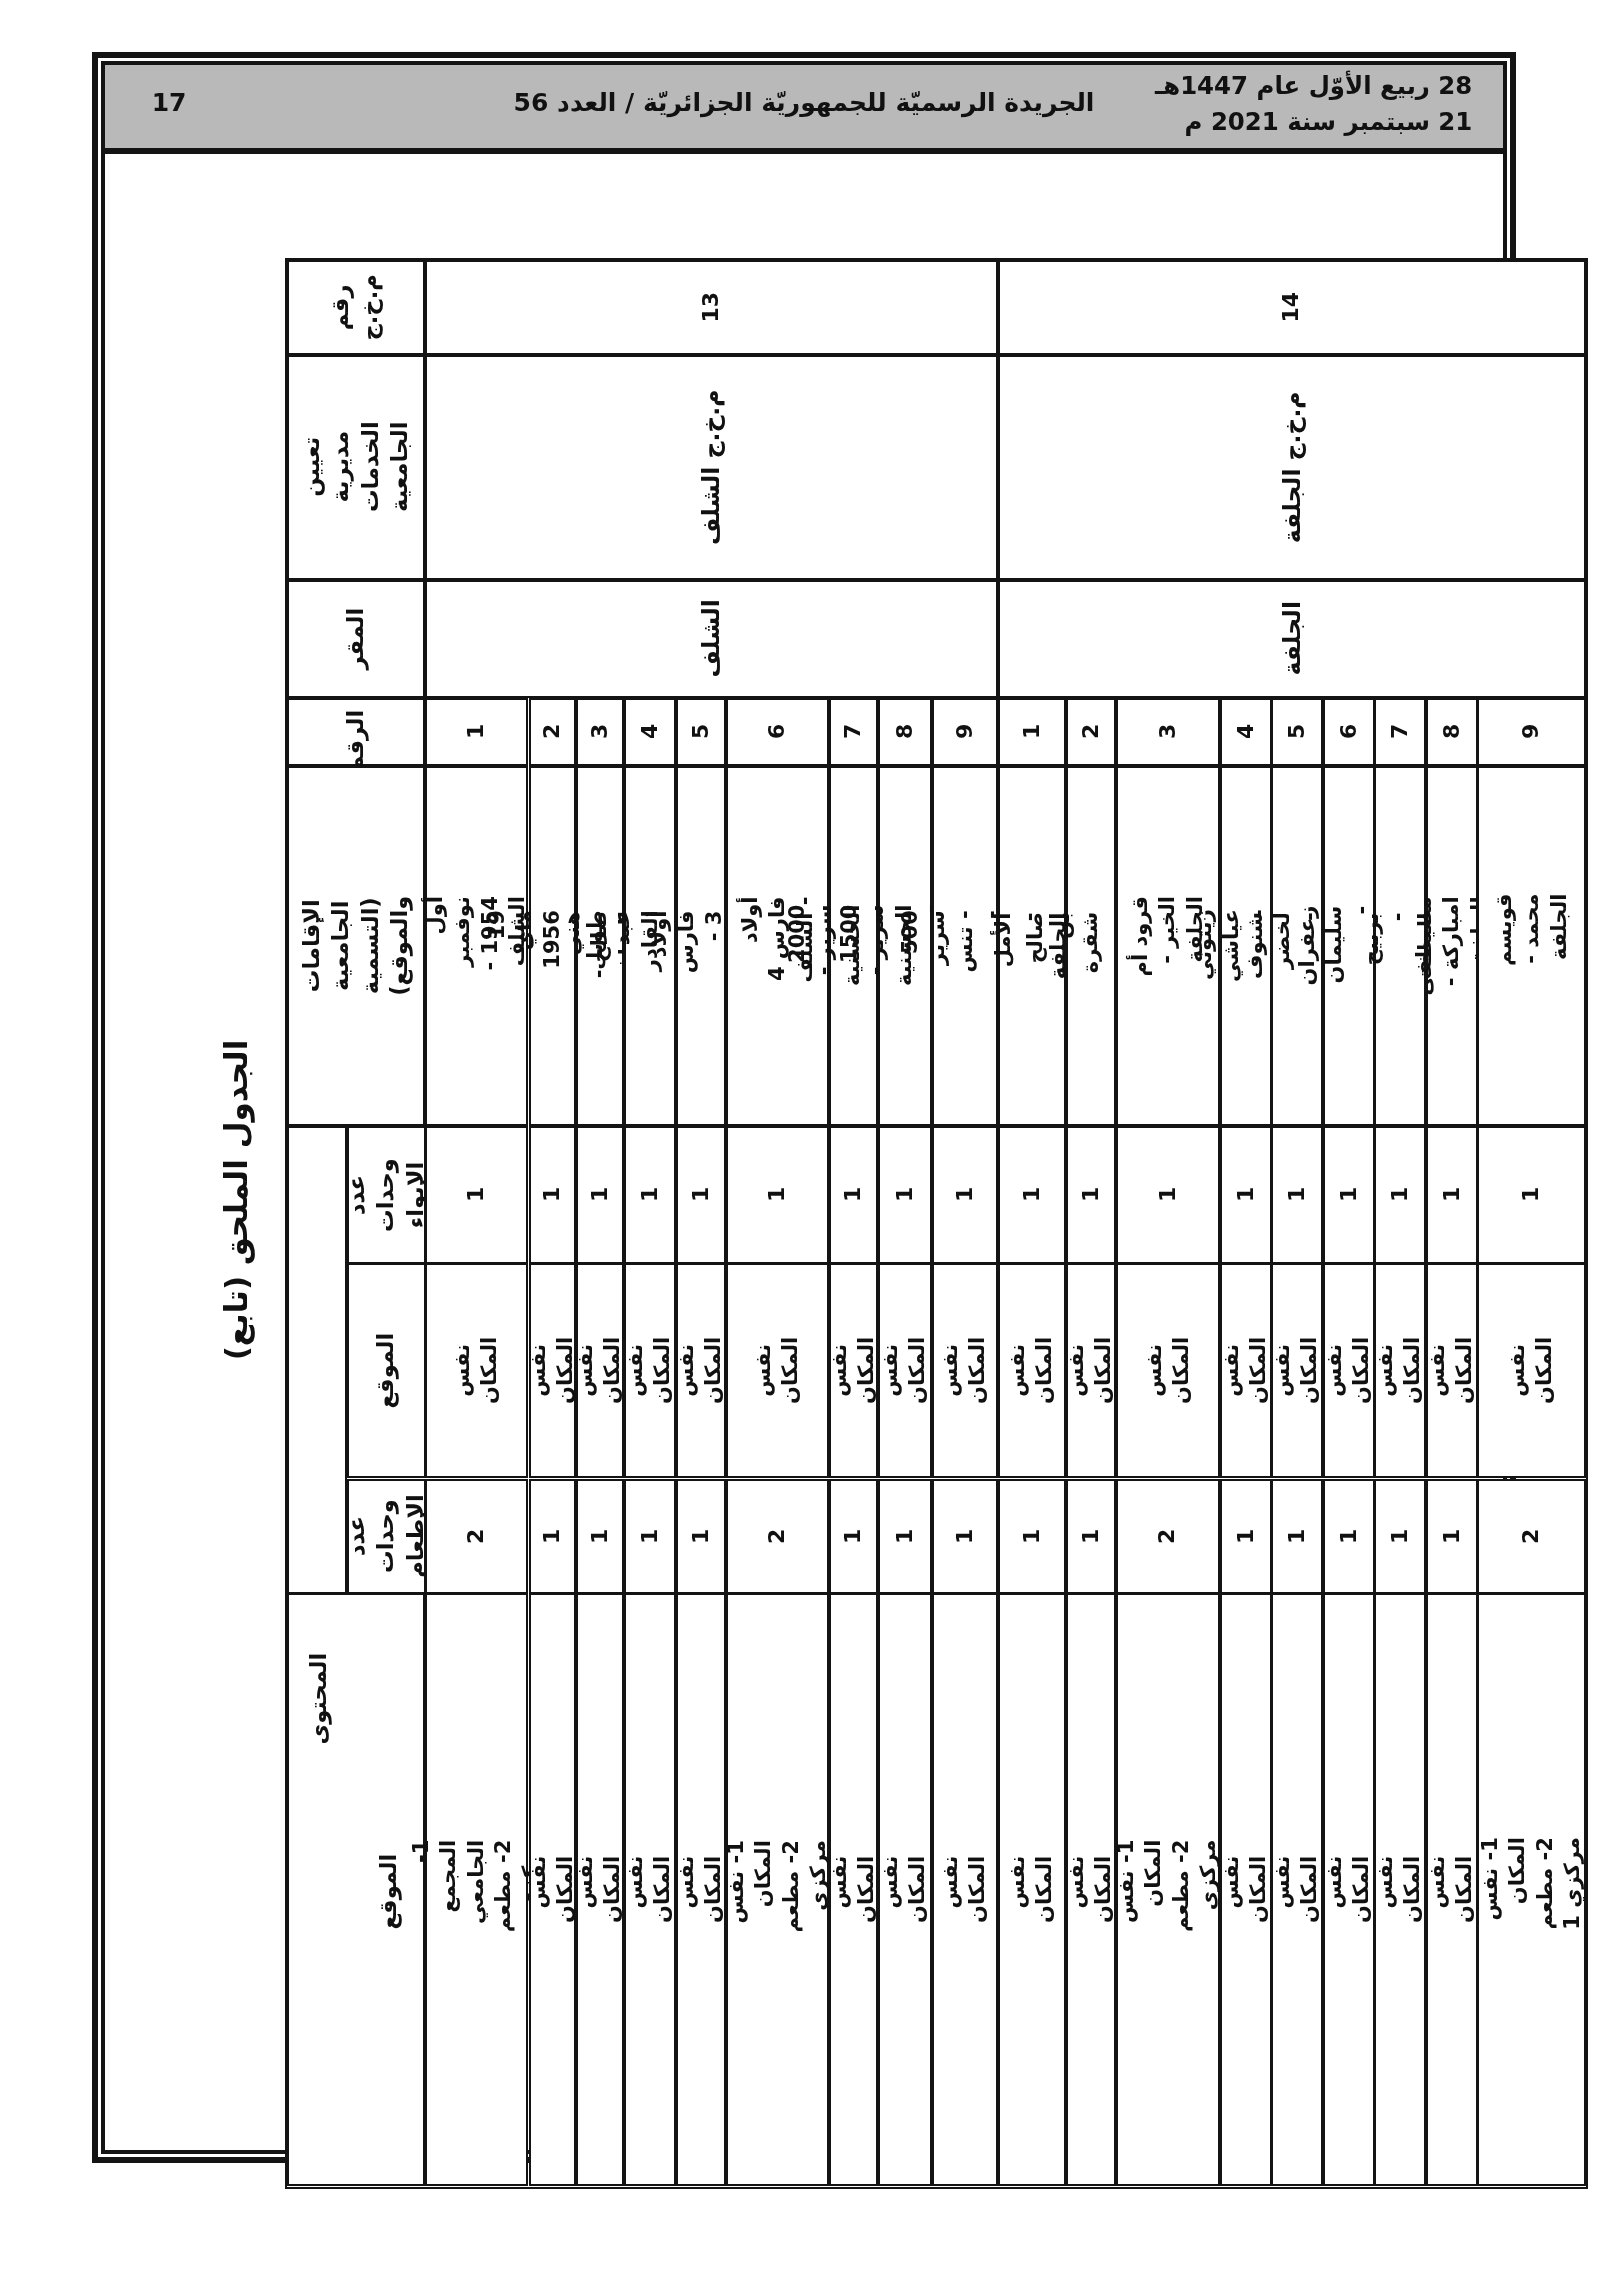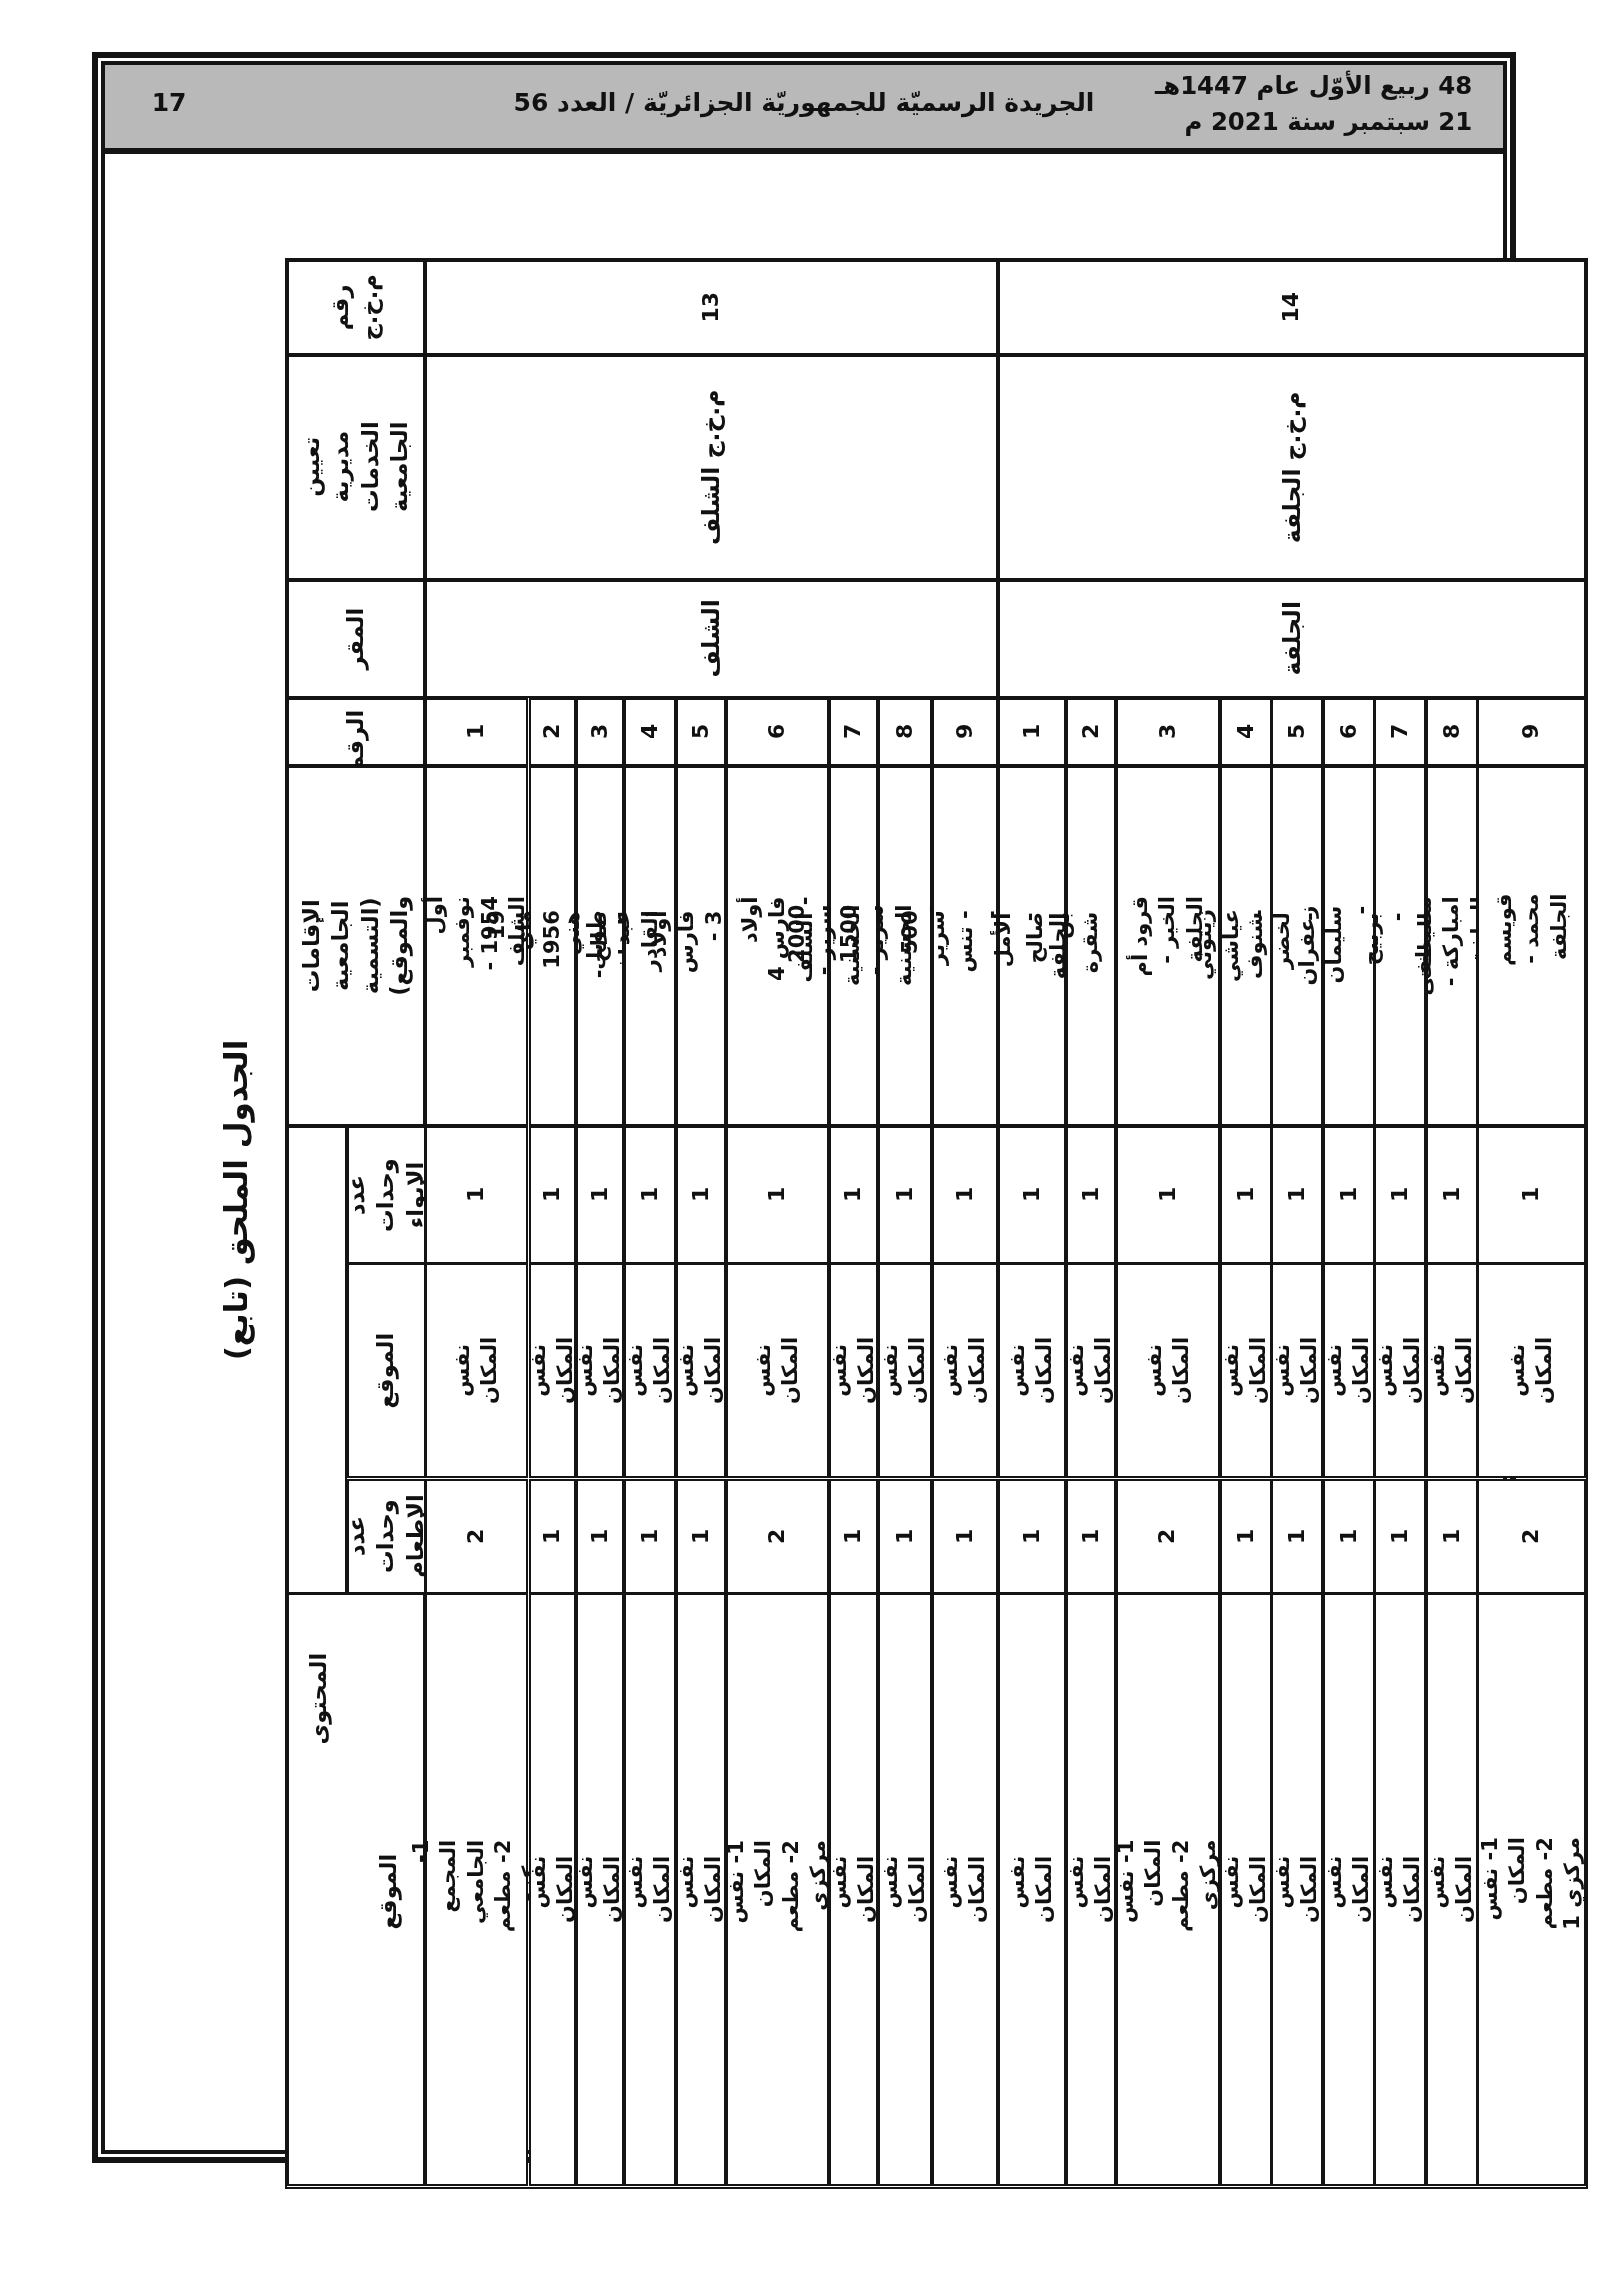--- a/index.html
+++ b/index.html
@@ -38,21 +38,21 @@
   .num{font-size:22px;}
   .grp{font-size:23.5px;}
 </style>
 </head>
 <body>
 
 <div class="frame-outer">
   <div class="frame-inner">
 
     <div class="masthead">
-      <div class="mast-dates"><span>48 ربيع الأوّل عام 1447هـ</span><br><span>21 سبتمبر سنة 2021 م</span></div>
+      <div class="mast-dates"><span>28 ربيع الأوّل عام 1447هـ</span><br><span>21 سبتمبر سنة 2021 م</span></div>
       <div class="mast-title">الجريدة الرسميّة للجمهوريّة الجزائريّة / العدد 56</div>
       <div class="mast-page">17</div>
     </div>
 
     <div class="vtitle">
       <span>الجدول الملحق (تابع)</span>
     </div>
 
     <div id="tbl">
         <div class="cell" style="left: 0px; top: 0px; width: 138px; height: 95px;">

